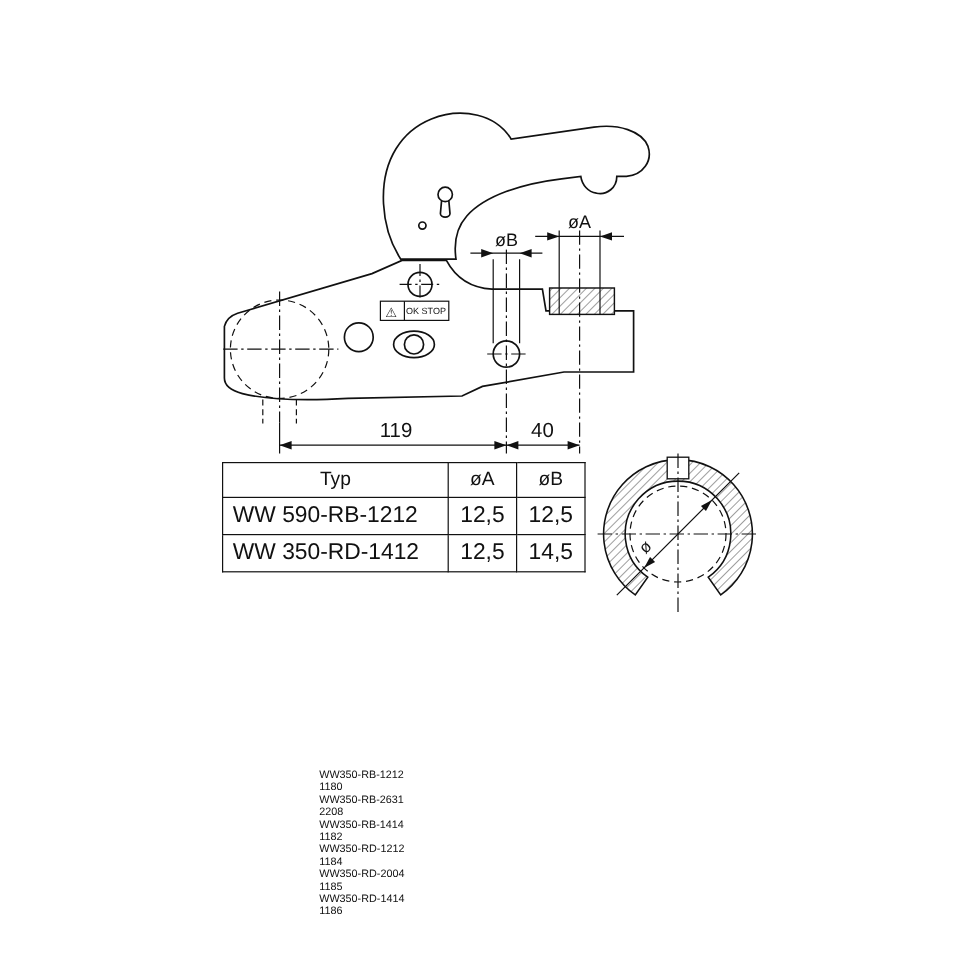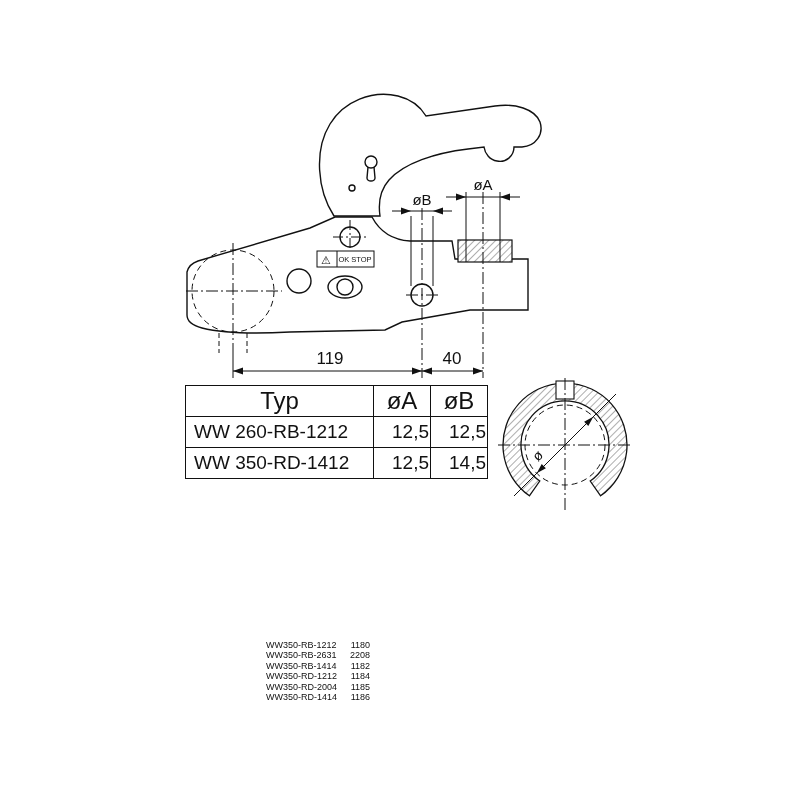--- a/index.html
+++ b/index.html
@@ -1,27 +1,27 @@
 <!DOCTYPE html>
 <html><head>
 <meta charset="utf-8">
 <style>
   html,body{margin:0;padding:0;background:#fff;}
   body{width:800px;height:800px;position:relative;font-family:"Liberation Sans",sans-serif;color:#111;}
   svg text{font-family:"Liberation Sans",sans-serif;fill:#111;}
   .dwg{position:absolute;left:0;top:0;}
   table.spec{position:absolute;left:185px;top:385px;border-collapse:collapse;table-layout:fixed;}
   table.spec th,table.spec td{border:1px solid #111;font-weight:normal;white-space:nowrap;}
-  table.spec th{height:26px;font-size:24px;text-align:center;}
+  table.spec th{height:26px;font-size:16px;text-align:center;}
   table.spec td{height:28px;font-size:19px;}
   td.typ{width:178px;text-align:left;padding-left:8px;}
   th.typ{width:178px;}
-  td.val,th.val{width:54px;text-align:right;}
+  td.val,th.val{width:54px;text-align:center;}
   .parts{position:absolute;left:266px;top:640px;font-size:9px;line-height:10.4px;}
-  .parts .row{display:flex;justify-content:space-between;width:104px;}
+  .parts .row{display:flex;justify-content:space-between;width:104px;flex-direction:column;}
 </style>
 </head>
 <body>
 
 <svg class="dwg" width="800" height="800" viewBox="0 0 800 800">
   <defs>
     <pattern id="hatch" patternUnits="userSpaceOnUse" width="5" height="5" patternTransform="rotate(45)">
       <rect width="5" height="5" fill="#ffffff"></rect>
       <line x1="0" y1="0" x2="0" y2="5" stroke="#333" stroke-width="0.8"></line>
     </pattern>
@@ -145,21 +145,21 @@
 <table class="spec">
   <thead>
     <tr>
       <th class="typ">Typ</th>
       <th class="val">øA</th>
       <th class="val">øB</th>
     </tr>
   </thead>
   <tbody>
     <tr>
-      <td class="typ">WW 260-RB-1212</td>
+      <td class="typ">WW 590-RB-1212</td>
       <td class="val">12,5</td>
       <td class="val">12,5</td>
     </tr>
     <tr>
       <td class="typ">WW 350-RD-1412</td>
       <td class="val">12,5</td>
       <td class="val">14,5</td>
     </tr>
   </tbody>
 </table>

